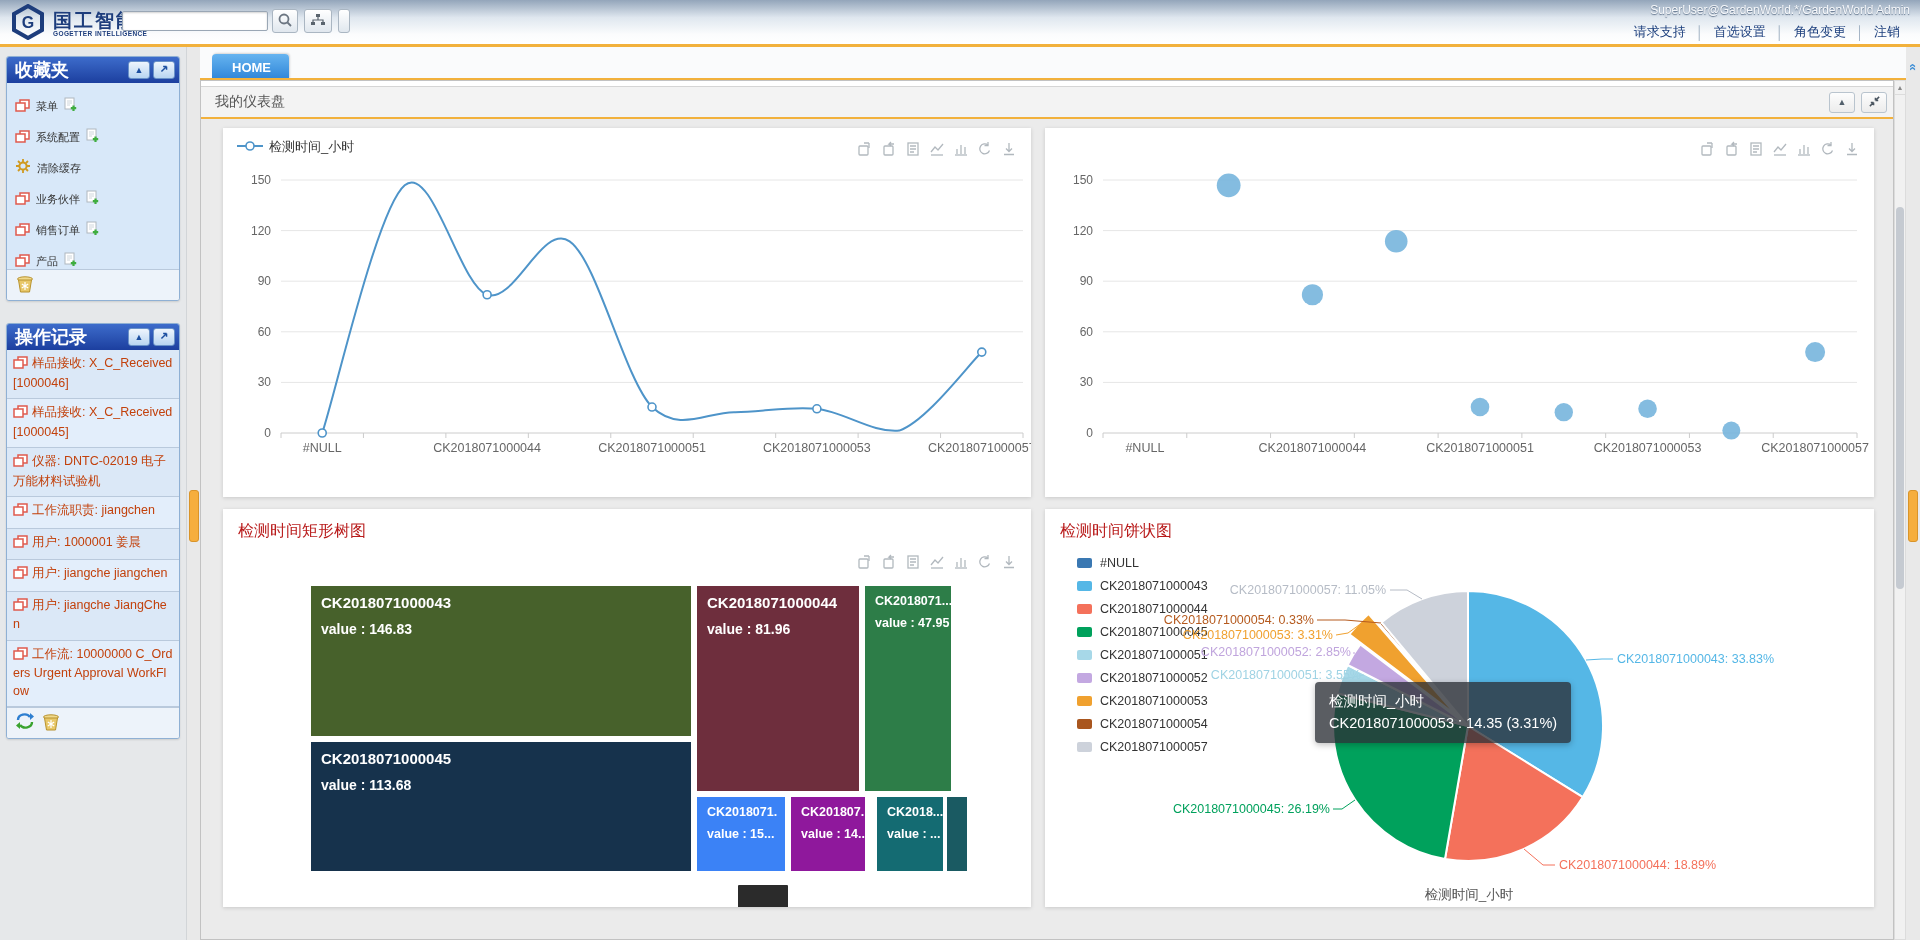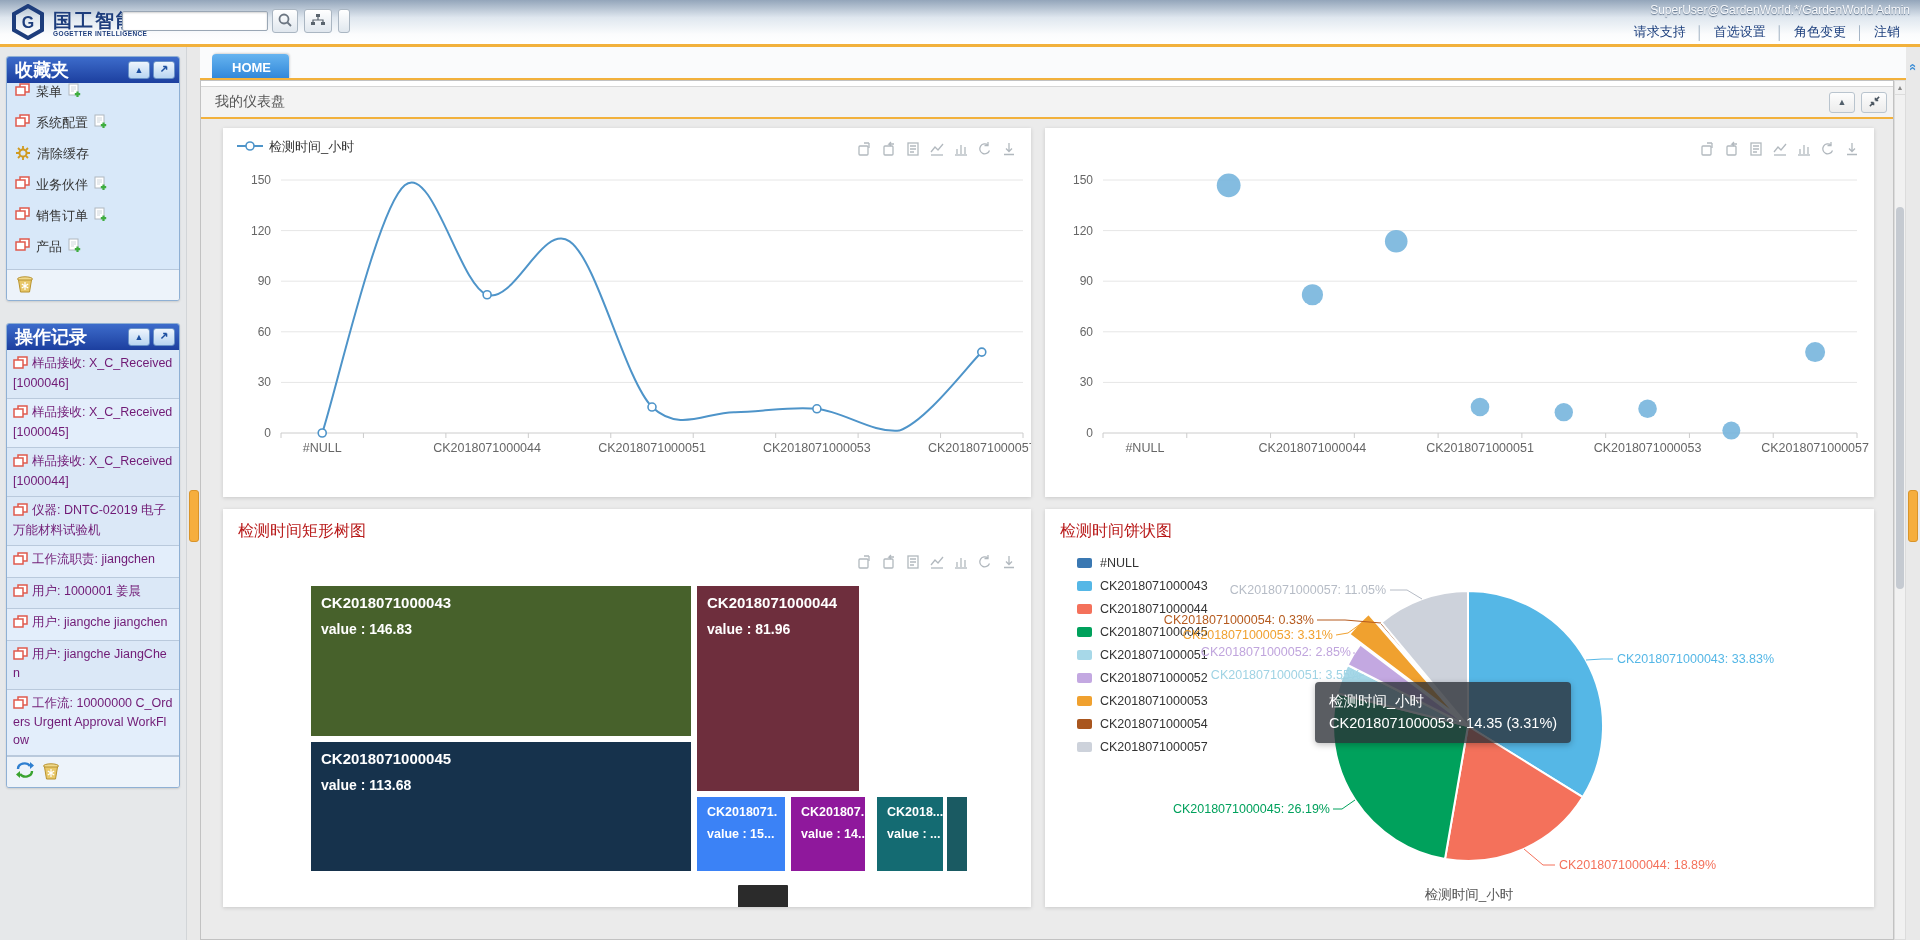--- a/index.html
+++ b/index.html
@@ -27,23 +27,23 @@
   
   .sidebar{position:absolute;left:0;top:47px;width:186px;bottom:0;background:#e6e8ea;border-right:1px solid #d2d5d8;}
   .spanel{position:absolute;left:6px;width:172px;border:1px solid #8fb0d4;border-radius:3px;
           background:#eef4fb;overflow:hidden;box-shadow:0 1px 2px rgba(0,0,0,.12);}
   .spanel-h{height:26px;background:linear-gradient(#3d6ccb,#1c3f9f);display:flex;align-items:center;padding:0 4px 0 8px;}
   .spanel-title{flex:1;color:#fff;font-size:18px;font-weight:bold;}
   .sbtn{width:22px;height:18px;margin-left:3px;border:1px solid #6a92c8;border-radius:3px;
         background:linear-gradient(#eef5fd,#b9d5f1);display:flex;align-items:center;justify-content:center;
         font-size:9px;color:#1c4fa0;cursor:pointer;padding:0;}
   .fav-body{background:#d8e8f9;}
-  .fav-item{height:31px;display:flex;align-items:flex-start;gap:6px;padding-left:8px;font-size:13px;color:#333;cursor:pointer;}
+  .fav-item{height:31px;display:flex;align-items:flex-end;gap:6px;padding-left:8px;font-size:11px;color:#333;cursor:pointer;}
   .fav-foot,.hist-foot{border-top:1px solid #b9c9dc;background:#edf3fa;height:30px;display:flex;align-items:center;gap:6px;padding-left:8px;}
-  .hist-item{padding:5px 6px 6px 6px;font-size:12.5px;color:#701a75;line-height:1.4;border-bottom:1px solid #b9c9dc;
+  .hist-item{padding:5px 6px 6px 6px;font-size:12.5px;color:#c2410c;line-height:1.4;border-bottom:1px solid #b9c9dc;
              background:#dbe8f7;cursor:pointer;word-break:break-all;}
   .hist-item .winicon{margin-right:4px;vertical-align:-2px;}
   
   .gutter-l{position:absolute;left:187px;top:47px;width:13px;bottom:0;background:#e9e9e9;}
   .gutter-r{position:absolute;right:0;top:47px;width:14px;bottom:0;background:#e9e9e9;border-left:1px solid #d5d5d5;}
   .g-handle{position:absolute;left:2px;top:443px;width:8px;height:50px;background:#f6ae3d;border:1px solid #d9942a;border-radius:3px;cursor:pointer;}
   .g-top{position:absolute;left:1px;top:12px;width:11px;height:16px;color:#3f8fd6;font-weight:bold;font-size:13px;
          transform:rotate(90deg);cursor:pointer;text-align:center;line-height:16px;}
   
   .main{position:absolute;left:200px;top:47px;right:14px;bottom:0;}
@@ -245,24 +245,20 @@
                 <rect x="5" y="1" width="9" height="8" fill="#fff" stroke="#e05a4d" stroke-width="1.5"></rect>
                 <rect x="1" y="4" width="9" height="8" fill="#fff" stroke="#e05a4d" stroke-width="1.5"></rect>
               </svg></span><span>样品接收: X_C_Received[1000046]</span></div>
           <div class="hist-item" style="background: rgb(227, 238, 251);"><span class="winicon"><svg width="15" height="13" viewBox="0 0 15 13">
                 <rect x="5" y="1" width="9" height="8" fill="#fff" stroke="#e05a4d" stroke-width="1.5"></rect>
                 <rect x="1" y="4" width="9" height="8" fill="#fff" stroke="#e05a4d" stroke-width="1.5"></rect>
               </svg></span><span>样品接收: X_C_Received[1000045]</span></div>
           <div class="hist-item" style="background: rgb(219, 232, 247);"><span class="winicon"><svg width="15" height="13" viewBox="0 0 15 13">
                 <rect x="5" y="1" width="9" height="8" fill="#fff" stroke="#e05a4d" stroke-width="1.5"></rect>
                 <rect x="1" y="4" width="9" height="8" fill="#fff" stroke="#e05a4d" stroke-width="1.5"></rect>
-              </svg></span><span>样品接收: X_C_Received[1000044]</span></div>
-          <div class="hist-item" style="background: rgb(219, 232, 247);"><span class="winicon"><svg width="15" height="13" viewBox="0 0 15 13">
-                <rect x="5" y="1" width="9" height="8" fill="#fff" stroke="#e05a4d" stroke-width="1.5"></rect>
-                <rect x="1" y="4" width="9" height="8" fill="#fff" stroke="#e05a4d" stroke-width="1.5"></rect>
               </svg></span><span>仪器: DNTC-02019 电子万能材料试验机</span></div>
           <div class="hist-item" style="background: rgb(227, 238, 251);"><span class="winicon"><svg width="15" height="13" viewBox="0 0 15 13">
                 <rect x="5" y="1" width="9" height="8" fill="#fff" stroke="#e05a4d" stroke-width="1.5"></rect>
                 <rect x="1" y="4" width="9" height="8" fill="#fff" stroke="#e05a4d" stroke-width="1.5"></rect>
               </svg></span><span>工作流职责: jiangchen</span></div>
           <div class="hist-item" style="background: rgb(219, 232, 247);"><span class="winicon"><svg width="15" height="13" viewBox="0 0 15 13">
                 <rect x="5" y="1" width="9" height="8" fill="#fff" stroke="#e05a4d" stroke-width="1.5"></rect>
                 <rect x="1" y="4" width="9" height="8" fill="#fff" stroke="#e05a4d" stroke-width="1.5"></rect>
               </svg></span><span>用户: 1000001 姜晨</span></div>
           <div class="hist-item" style="background: rgb(227, 238, 251);"><span class="winicon"><svg width="15" height="13" viewBox="0 0 15 13">
@@ -503,20 +499,24 @@
                 <div class="tm-val">value : 146.83</div>
               </div>
               <div class="tm-cell" style="left: 0px; top: 156px; width: 380px; height: 129px; background: rgb(22, 50, 76);">
                 <div class="tm-name">CK2018071000045</div>
                 <div class="tm-val">value : 113.68</div>
               </div>
               <div class="tm-cell" style="left: 386px; top: 0px; width: 162px; height: 205px; background: rgb(110, 46, 61);">
                 <div class="tm-name">CK2018071000044</div>
                 <div class="tm-val">value : 81.96</div>
               </div>
+              <div class="tm-cell small" style="left: 554px; top: 0px; width: 86px; height: 205px; background: rgb(45, 125, 72);">
+                <div class="tm-name">CK2018071...</div>
+                <div class="tm-val">value : 47.95</div>
+              </div>
               <div class="tm-cell small" style="left: 386px; top: 211px; width: 88px; height: 74px; background: #3b82f6;">
                 <div class="tm-name">CK2018071.</div>
                 <div class="tm-val">value : 15...</div>
               </div>
               <div class="tm-cell small" style="left: 480px; top: 211px; width: 74px; height: 74px; background: rgb(143, 24, 156);">
                 <div class="tm-name">CK201807..</div>
                 <div class="tm-val">value : 14...</div>
               </div>
               <div class="tm-cell small" style="left: 566px; top: 211px; width: 66px; height: 74px; background: rgb(20, 107, 114);">
                 <div class="tm-name">CK2018...</div>

